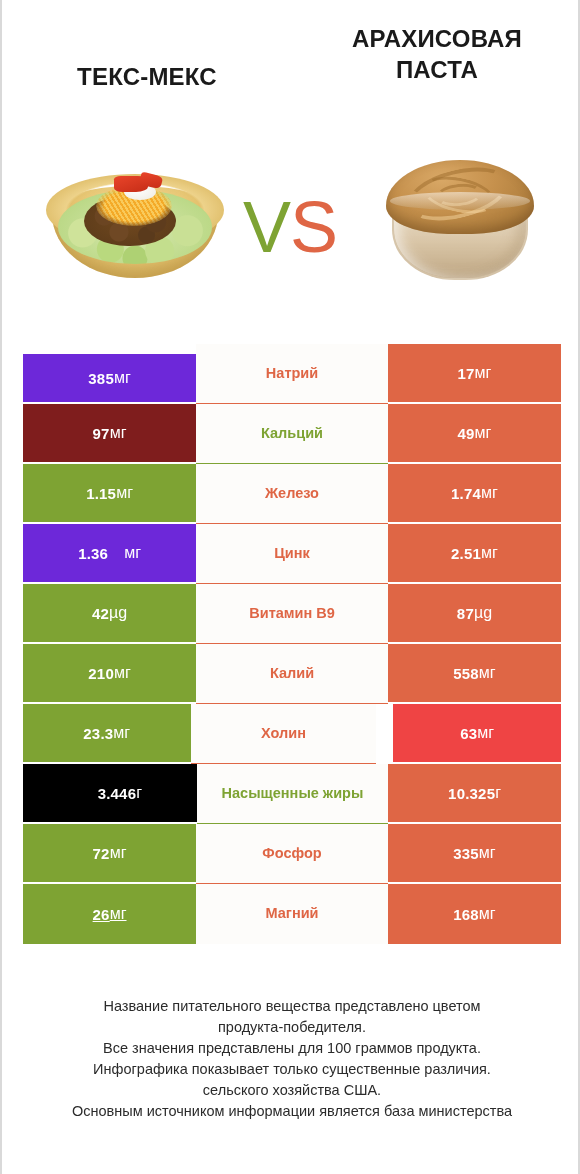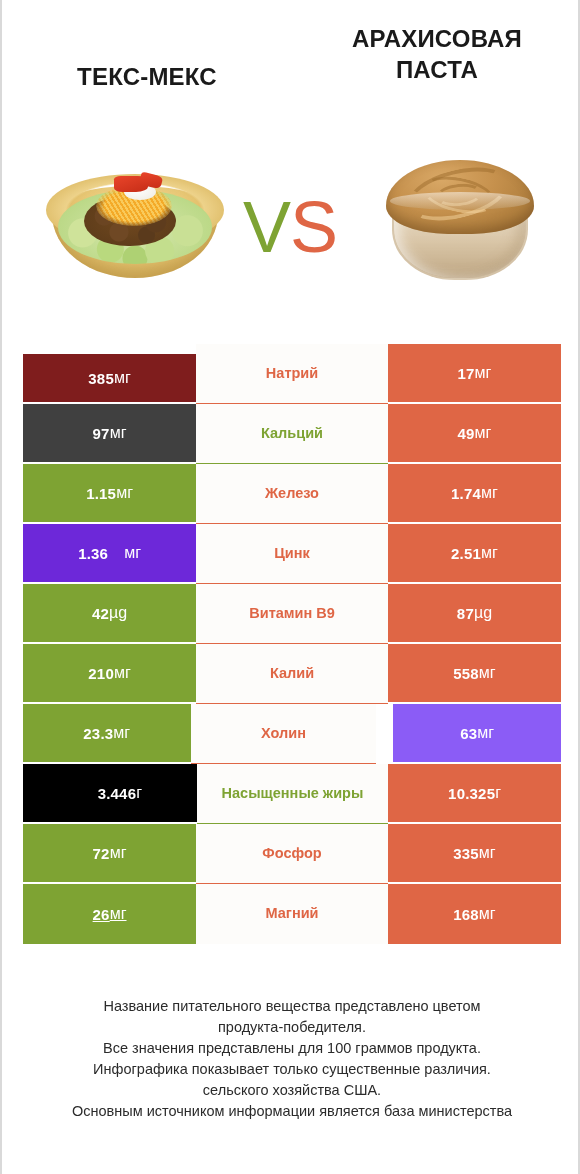--- a/index.html
+++ b/index.html
@@ -276,34 +276,34 @@
         <div class="pb-swirl s1"></div>
         <div class="pb-swirl s2"></div>
         <div class="pb-swirl s3"></div>
         <div class="pb-rim"></div>
       </div>
     </div>
   </div>
 
   <div class="nutrient-table" id="nutrient-table">
       <div class="nutrient-row">
-        <div class="cell cell-left" style="background: #7f1d1d; margin-top: 10px;">
+        <div class="cell cell-left" style="background: #6d28d9; margin-top: 10px;">
           <span class="val">385</span> 
           <span class="unit">мг</span>
         </div>
         <div class="cell cell-mid orange" style="background: rgb(253, 252, 250); color: rgb(223, 102, 69); border-bottom-color: rgb(223, 102, 69);">
           <span class="label">Натрий</span>
         </div>
         <div class="cell cell-right" style="background: rgb(223, 102, 69);">
           <span class="val">17</span> 
           <span class="unit">мг</span>
         </div>
       </div>
       <div class="nutrient-row">
-        <div class="cell cell-left" style="background: #404040;">
+        <div class="cell cell-left" style="background: #7f1d1d;">
           <span class="val">97</span> 
           <span class="unit">мг</span>
         </div>
         <div class="cell cell-mid green" style="background: rgb(253, 252, 250); color: rgb(126, 163, 51); border-bottom-color: rgb(126, 163, 51);">
           <span class="label">Кальций</span>
         </div>
         <div class="cell cell-right" style="background: rgb(223, 102, 69);">
           <span class="val">49</span> 
           <span class="unit">мг</span>
         </div>
@@ -361,21 +361,21 @@
         </div>
       </div>
       <div class="nutrient-row">
         <div class="cell cell-left" style="background: rgb(126, 163, 51);">
           <span class="val">23.3</span> 
           <span class="unit">мг</span>
         </div>
         <div class="cell cell-mid orange" style="background: rgb(253, 252, 250); color: rgb(223, 102, 69); border-bottom-color: rgb(223, 102, 69);">
           <span class="label">Холин</span>
         </div>
-        <div class="cell cell-right" style="background: #8b5cf6; margin-left: 17px;">
+        <div class="cell cell-right" style="background: #ef4444; margin-left: 17px;">
           <span class="val">63</span> 
           <span class="unit">мг</span>
         </div>
       </div>
       <div class="nutrient-row">
         <div class="cell cell-left" style="background: #000000; padding-left: 20px;">
           <span class="val">3.446</span> 
           <span class="unit">г</span>
         </div>
         <div class="cell cell-mid green" style="background: rgb(253, 252, 250); color: rgb(126, 163, 51); border-bottom-color: rgb(126, 163, 51);">

